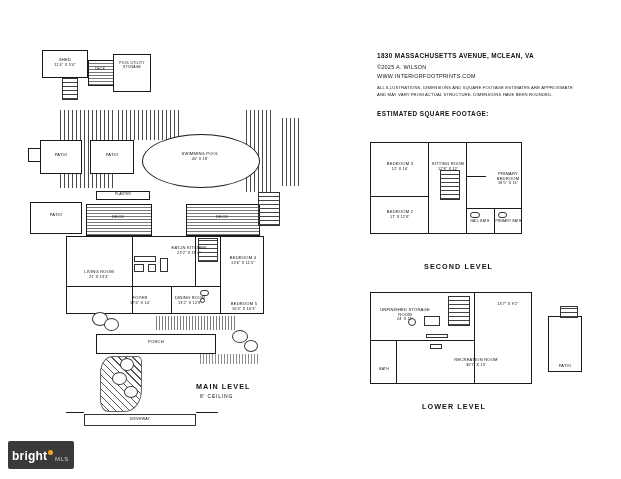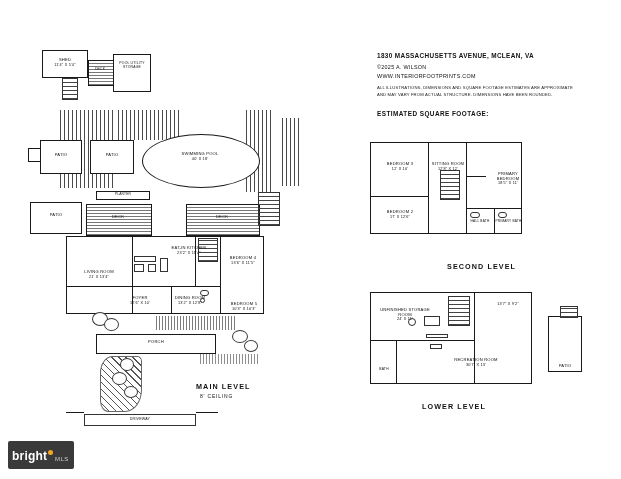--- a/index.html
+++ b/index.html
@@ -233,21 +233,21 @@
       <span>BEDROOM 2</span>
       <span class="d">17' X 12'6"</span>
     </div>
     <div class="lbl" style="left:466px;top:220px;width:28px;font-size:3.2px;white-space:normal;">
       <span>HALL BATH</span>
     </div>
     <div class="lbl" style="left:495px;top:220px;width:27px;font-size:3.2px;white-space:normal;">
       <span>PRIMARY BATH</span>
     </div>
 
-    <div class="level-cap" style="left:447px;top:262px;">SECOND LEVEL</div>
+    <div class="level-cap" style="left:424px;top:262px;">SECOND LEVEL</div>
   </div>
 
   <div>
     <div class="room" style="left:370px;top:292px;width:162px;height:92px;border-width:1.4px;"></div>
 
     <div class="line" style="left:370px;top:340px;width:104px;height:1px;"></div>
     <div class="line" style="left:474px;top:292px;width:1px;height:92px;"></div>
     <div class="line" style="left:396px;top:340px;width:1px;height:44px;"></div>
 
     <div class="abs" style="left:448px;top:296px;width:22px;height:30px;border:1px solid #333;

